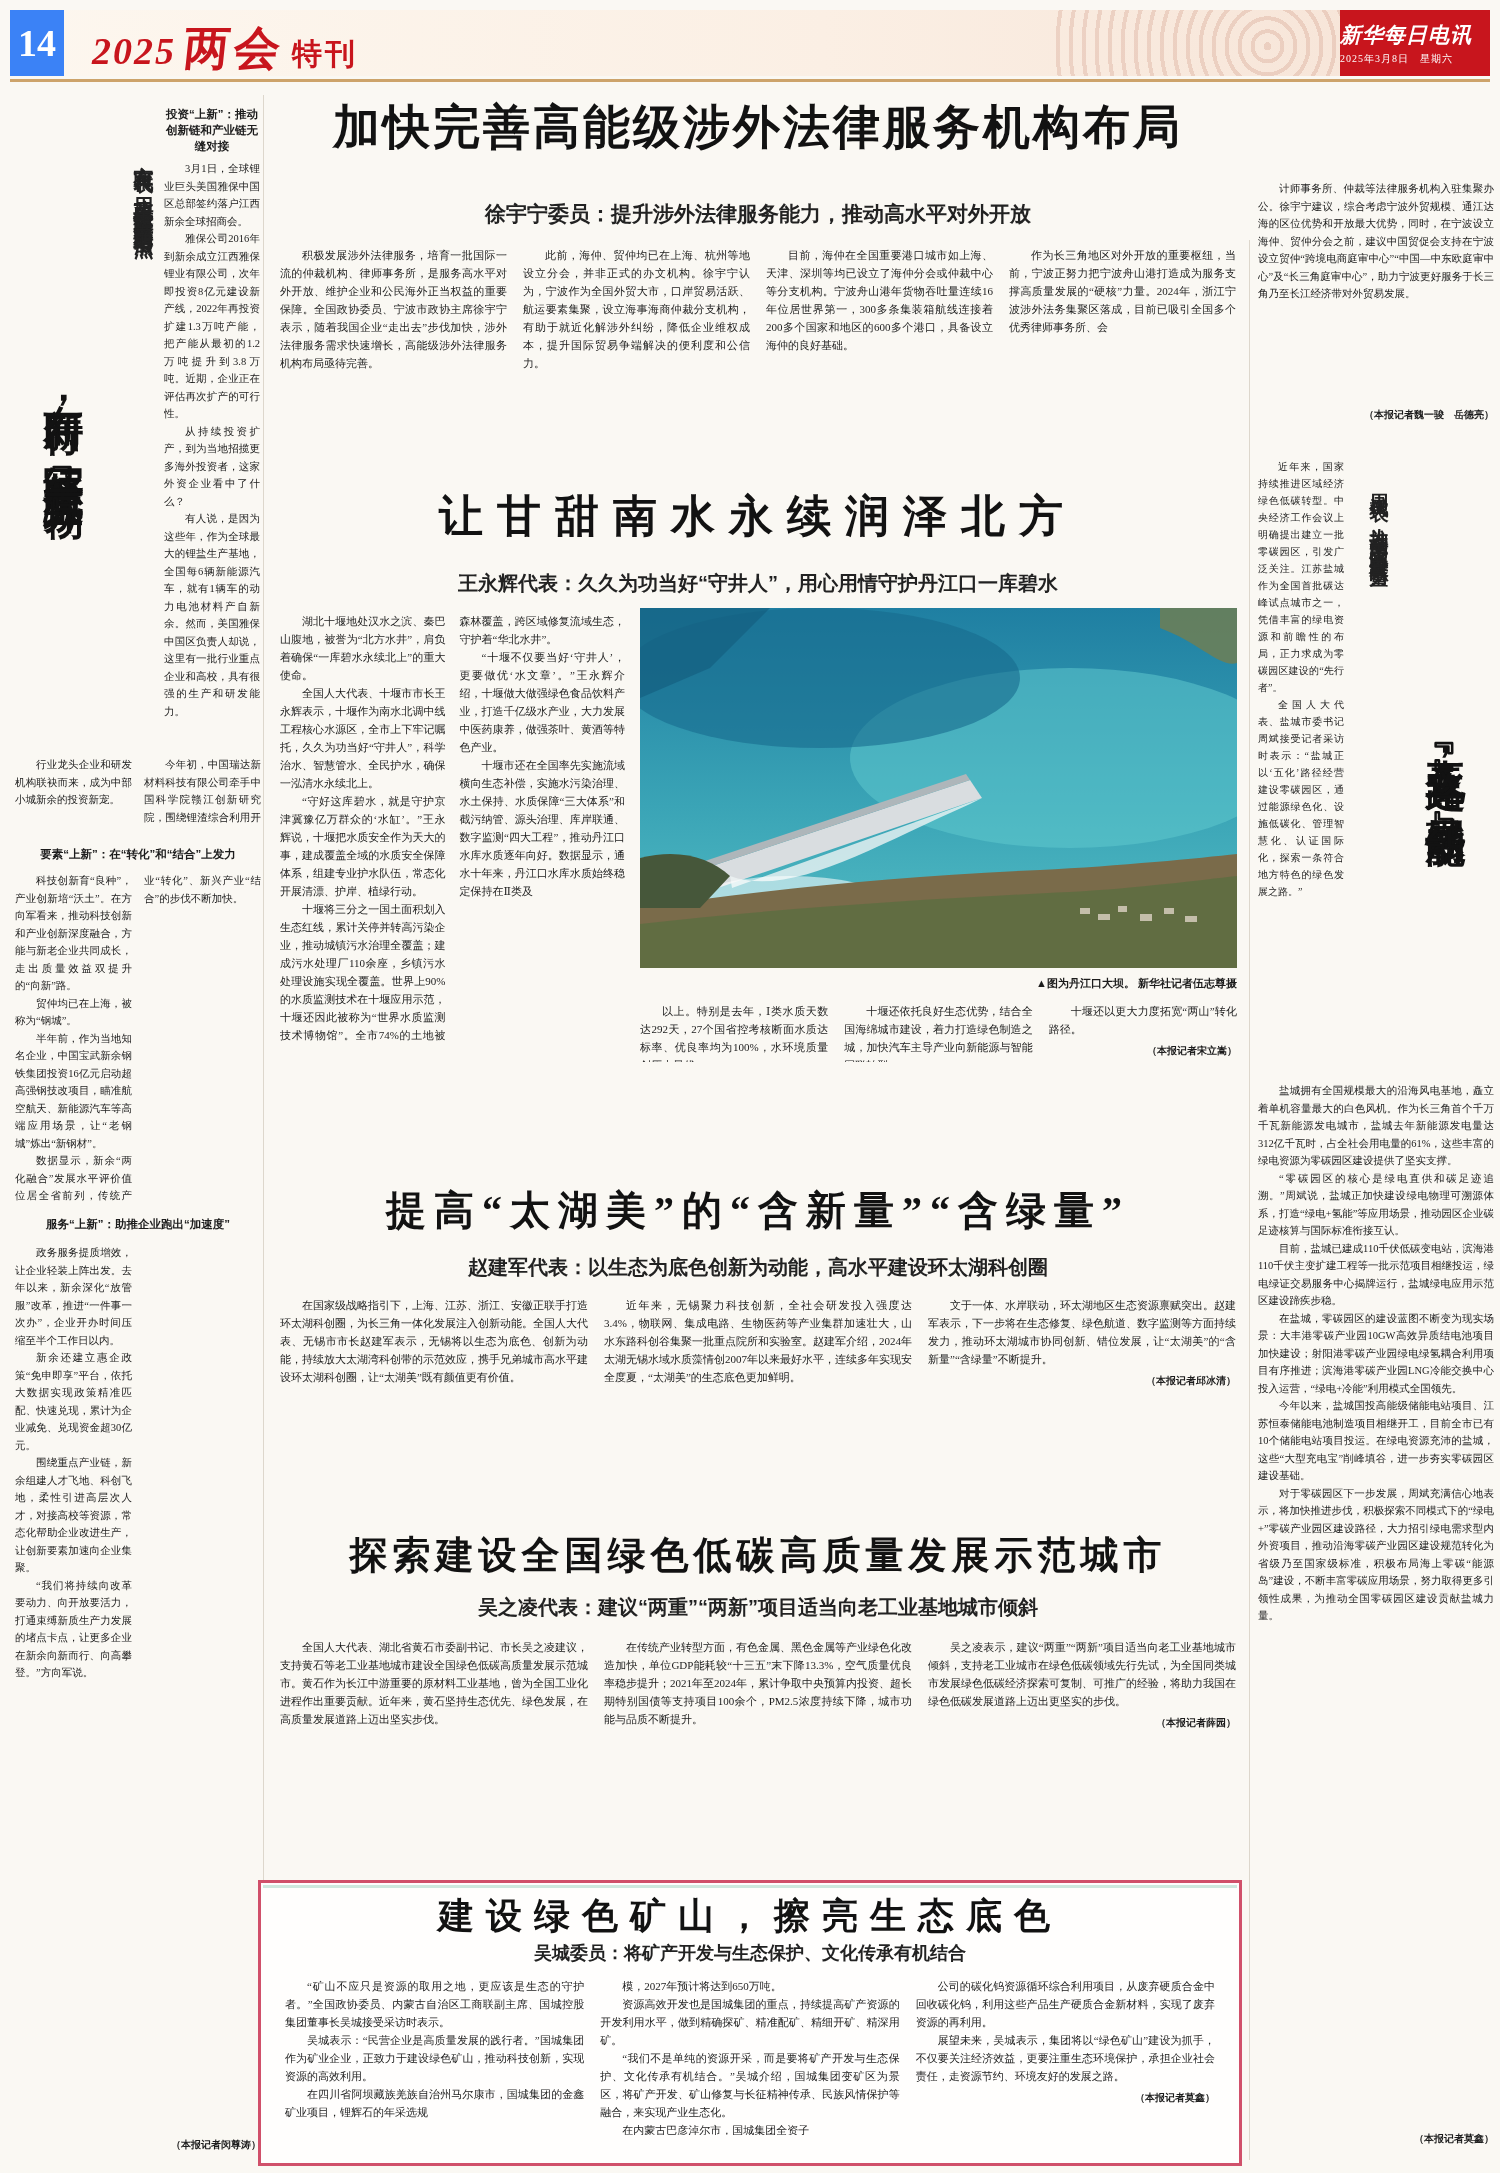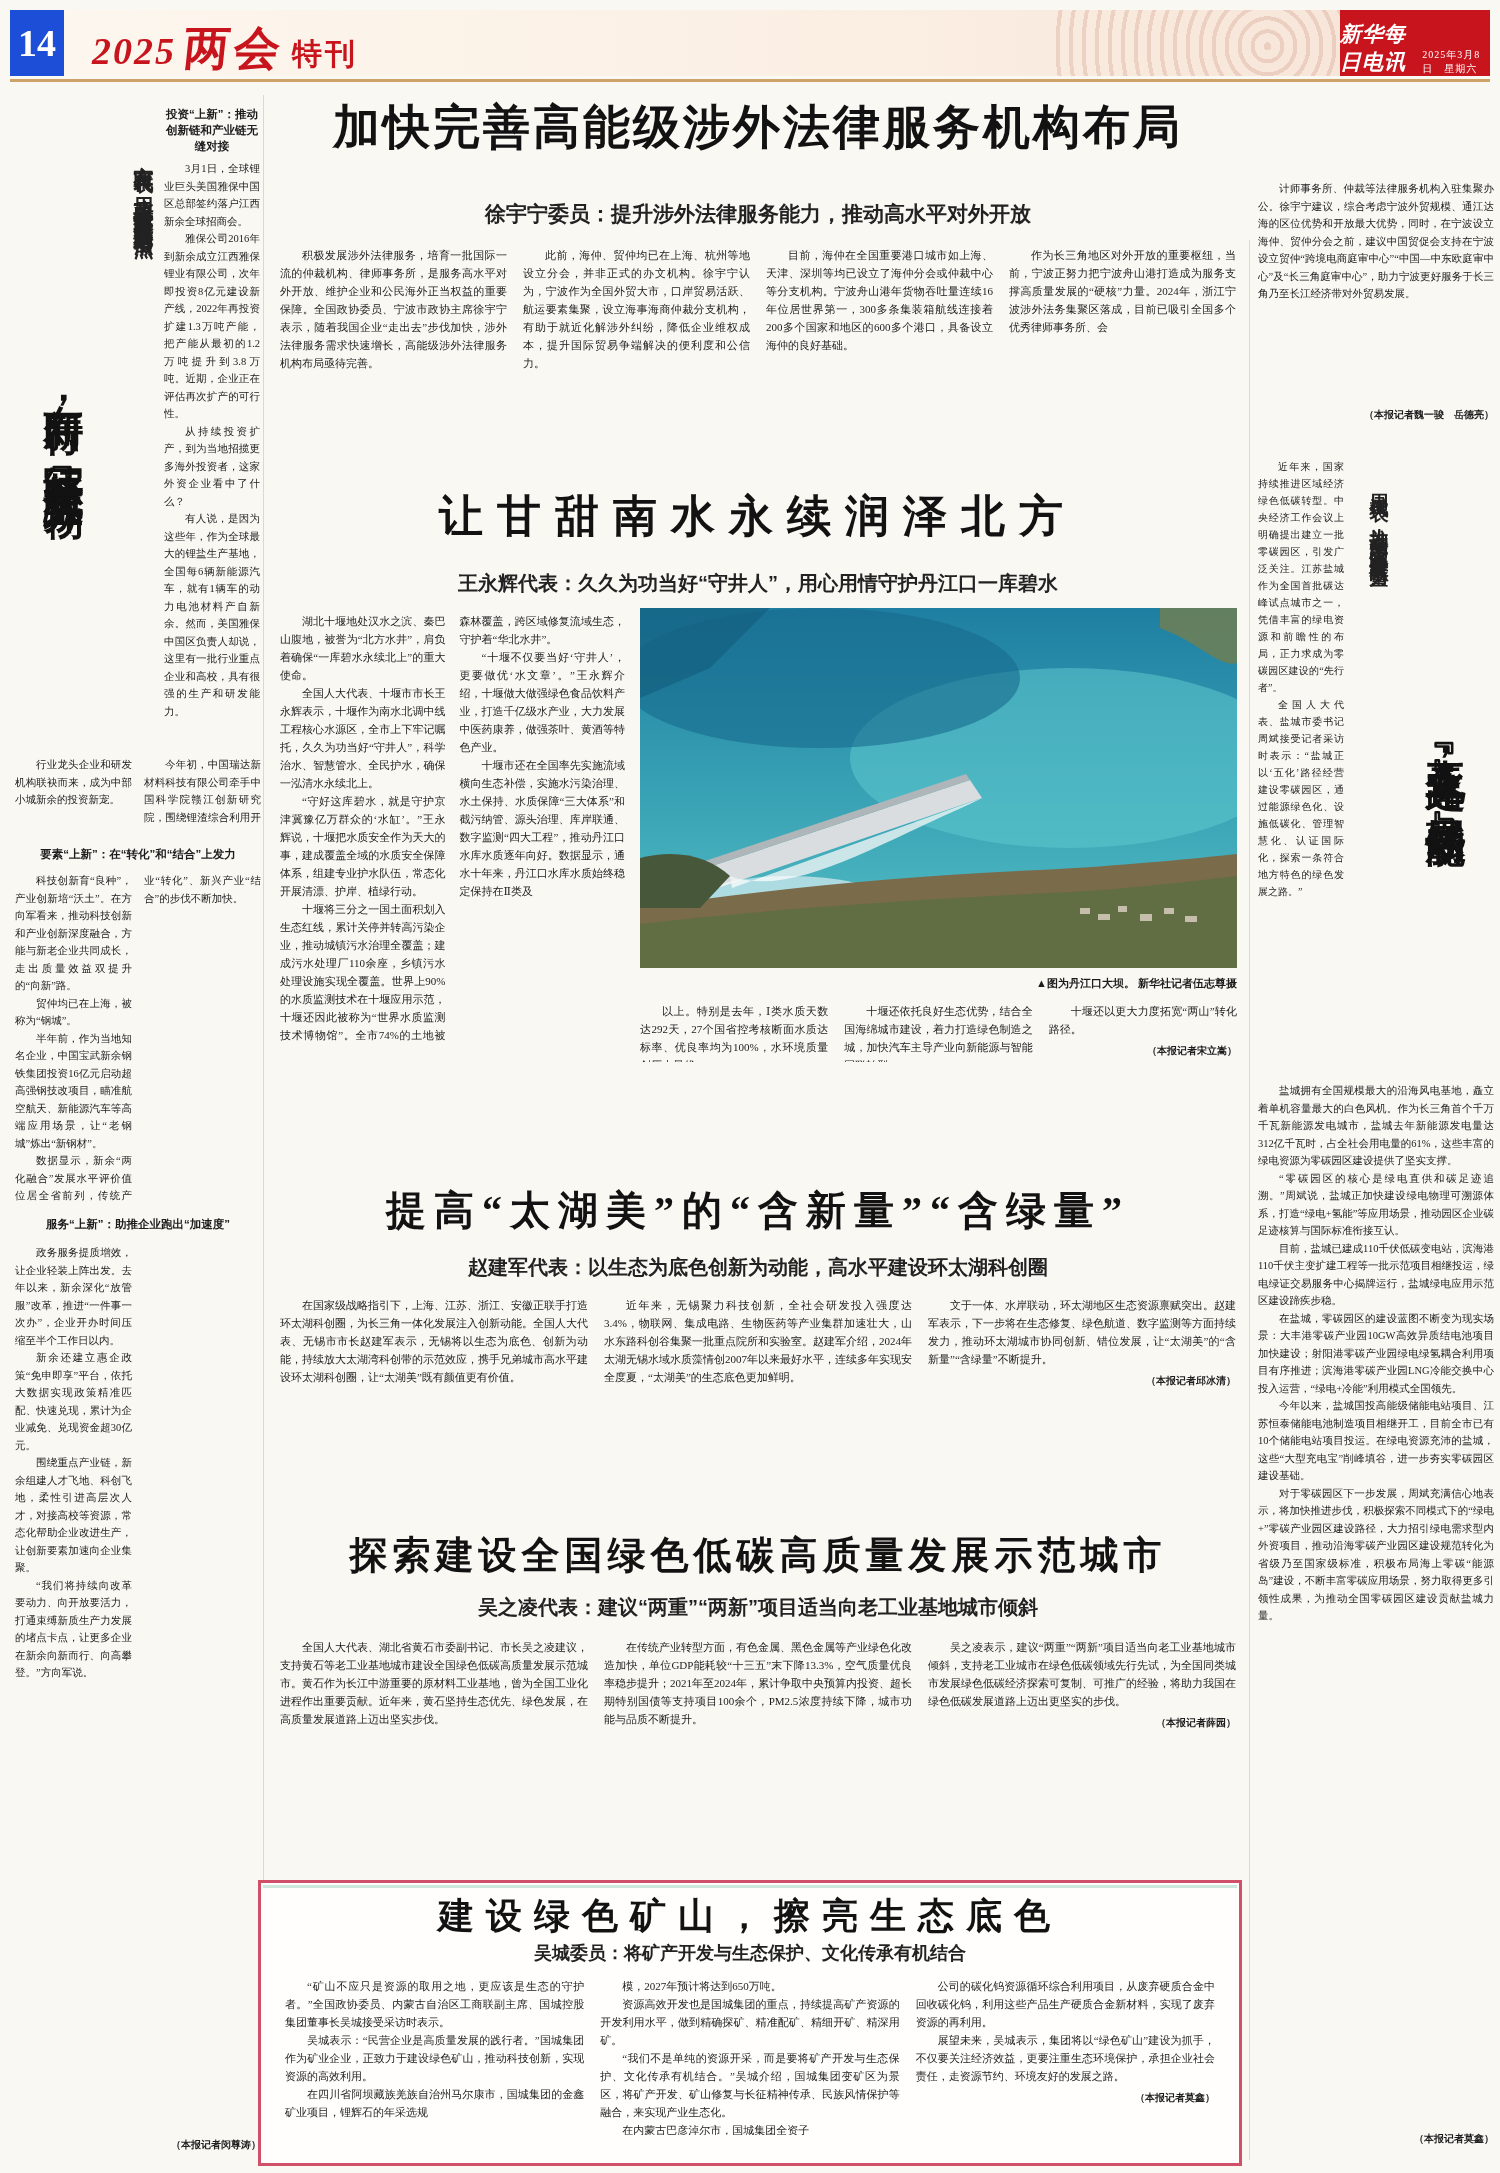--- a/index.html
+++ b/index.html
@@ -4,26 +4,26 @@
 <style>
   *{margin:0;padding:0;box-sizing:border-box}
   html,body{width:1500px;height:2173px}
   body{position:relative;background:#faf8f3;font-family:"Liberation Serif","DejaVu Serif",serif;color:#1c1c1c;overflow:hidden}
   .abs{position:absolute}
   p{text-indent:2em;text-align:justify;margin:0}
   .sans{font-family:"Liberation Sans","DejaVu Sans",sans-serif}
   
   .hd-band{top:10px;left:10px;right:10px;height:66px;background:linear-gradient(90deg,#fdf7ef 0%,#fbefe4 55%,#f6e3d6 100%);}
   .hd-swirl{top:10px;left:1050px;width:290px;height:66px;background:repeating-radial-gradient(circle at 75% 55%, rgba(186,110,86,.20) 0 4px, rgba(255,255,255,0) 4px 13px);}
-  .hd-pageno{top:10px;left:10px;width:54px;height:66px;background:#1d4ed8;color:#fff;font-weight:bold;font-size:38px;display:flex;align-items:center;justify-content:center}
+  .hd-pageno{top:10px;left:10px;width:54px;height:66px;background:#3b82f6;color:#fff;font-weight:bold;font-size:38px;display:flex;align-items:center;justify-content:center}
   .hd-title{top:18px;left:92px;height:50px;display:flex;align-items:baseline;gap:8px;color:#c8151d}
   .hd-year{font-size:38px;font-weight:bold;font-style:italic;letter-spacing:2px}
   .hd-brand{font-size:46px;font-weight:bold;font-family:"Liberation Serif",serif;transform:skewX(-6deg);letter-spacing:4px}
   .hd-suffix{font-size:30px;font-weight:bold;font-family:"Liberation Sans",sans-serif;letter-spacing:3px}
-  .hd-paper{top:10px;left:1340px;width:150px;height:66px;background:#c8151d;color:#fff;display:flex;flex-direction:row;align-items:flex-end;justify-content:center;gap:3px}
+  .hd-paper{top:10px;left:1340px;width:150px;height:66px;background:#c8151d;color:#fff;display:flex;flex-direction:column;align-items:flex-start;justify-content:center;gap:3px}
   .hd-paper .nm{font-size:21px;font-weight:bold;letter-spacing:1px;font-style:italic}
   .hd-paper .dt{font-size:10px;letter-spacing:1px}
   .gold-rule{top:79px;left:10px;right:10px;height:3px;background:#cda36a}
   .vrule{width:1px;background:#ddd7cc}
   
   .bt{font-size:11px;line-height:18px;overflow:hidden}
   .bt p{margin-bottom:0}
   .rail{font-size:10.5px;line-height:17.5px;overflow:hidden}
   .vert{writing-mode:vertical-rl}
   .sig{display:block;text-align:right;font-weight:bold;text-indent:0;font-family:"Liberation Sans",sans-serif;font-size:10px;margin-top:4px}

